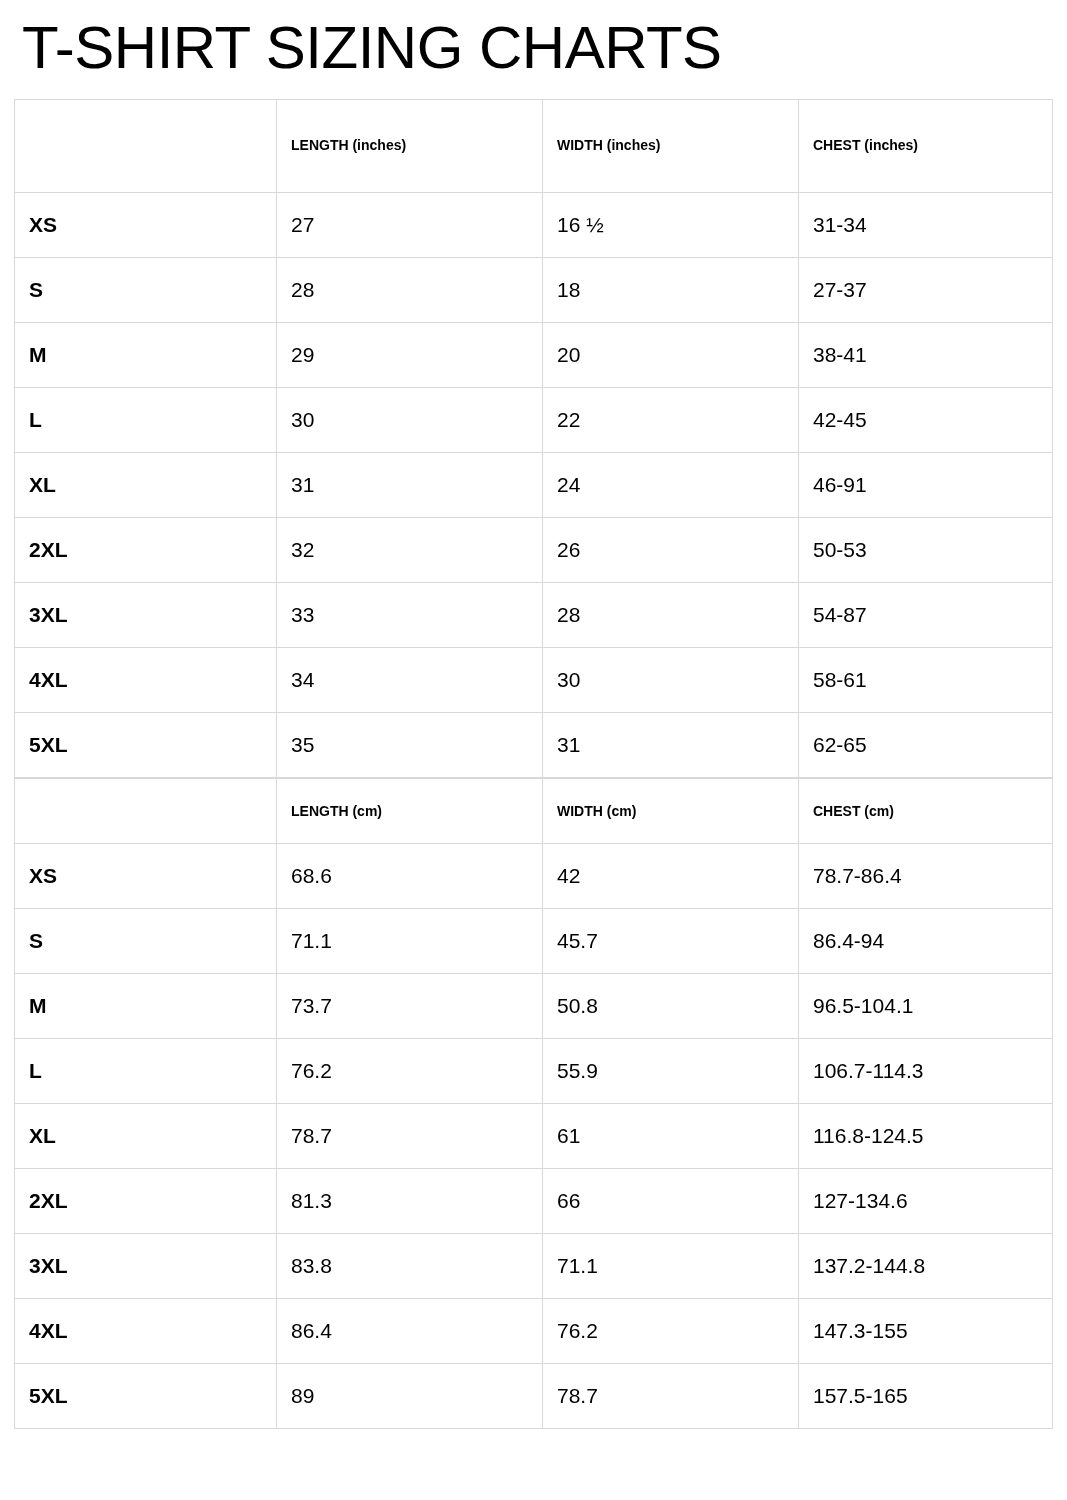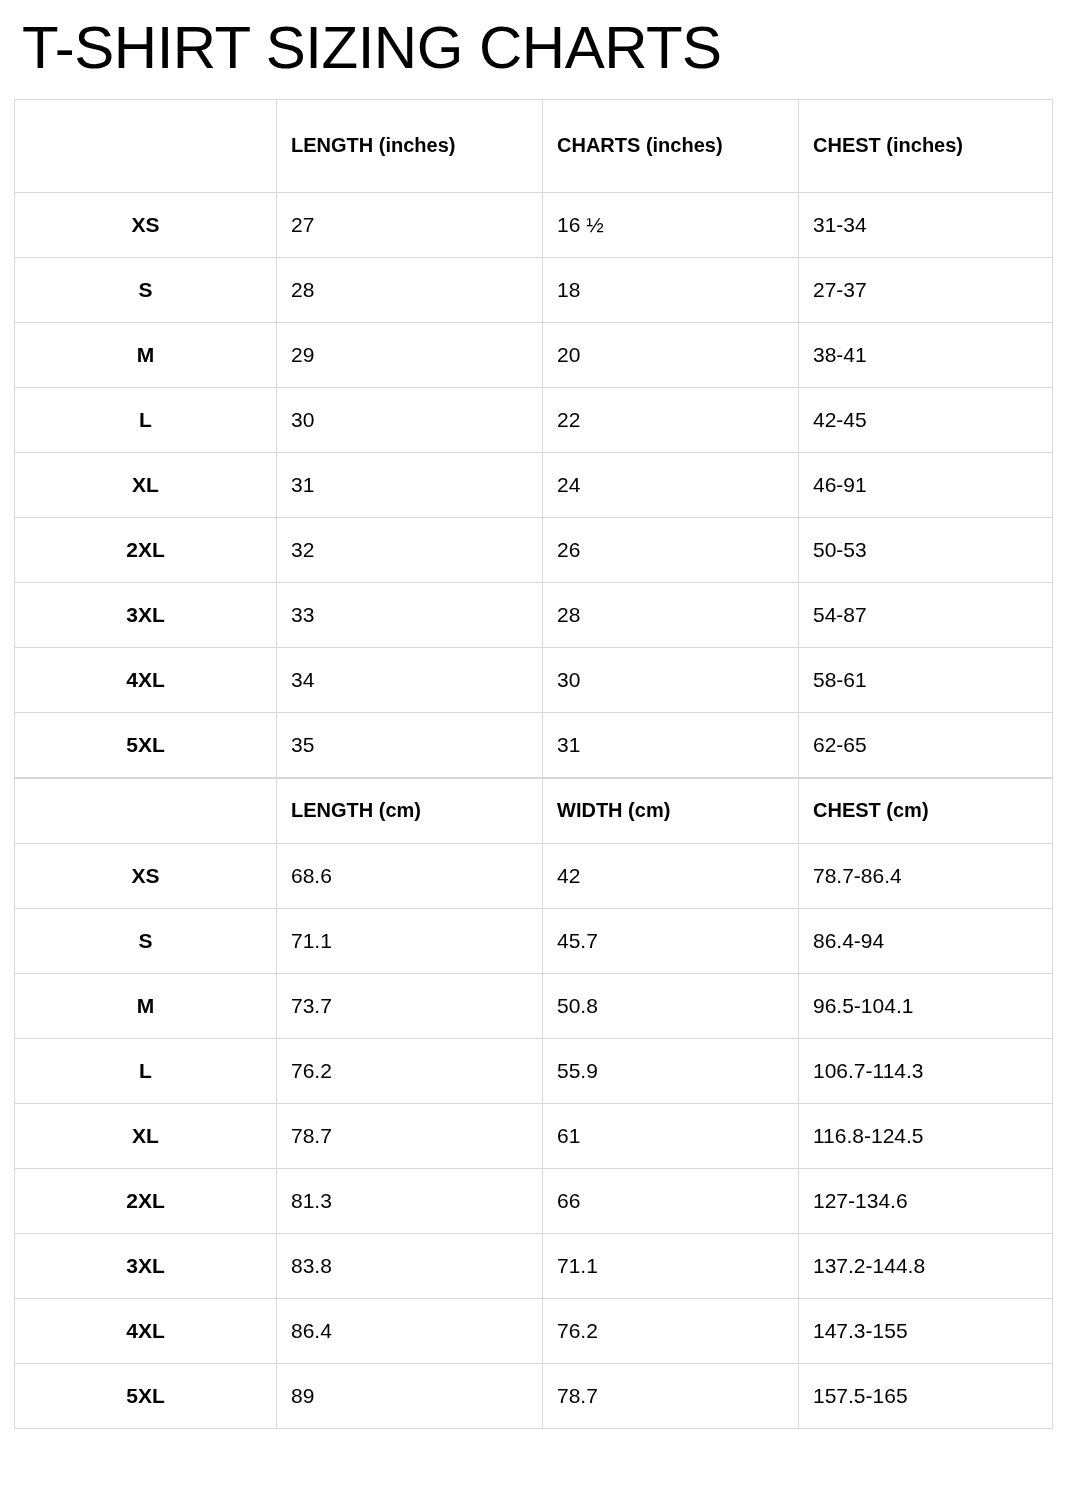--- a/index.html
+++ b/index.html
@@ -39,25 +39,24 @@
     border: 1px solid #d8d8d8;
     text-align: left;
     vertical-align: middle;
     padding: 10px 14px;
     font-size: 21px;
     font-weight: 400;
     color: #000;
   }
   table.sizing th {
     font-weight: 700;
-    font-size: 20px;
+    font-size: 14px;
   }
   table.sizing tbody td.size-label {
     font-weight: 700;
-    text-align: center;
   }
   col.c1 { width: 262px; }
   col.c2 { width: 266px; }
   col.c3 { width: 256px; }
   col.c4 { width: 254px; }
 
   
   .t-inches thead th { height: 72px; line-height: 1.25; }
   .t-inches tbody td { height: 44px; }
   .t-cm thead th { height: 44px; }
@@ -76,21 +75,21 @@
     <colgroup>
       <col class="c1">
         <col class="c2">
         <col class="c3">
         <col class="c4">
     </colgroup>
     <thead>
       <tr>
         <th></th>
         <th>LENGTH (inches)</th>
-        <th>CHARTS (inches)</th>
+        <th>WIDTH (inches)</th>
         <th>CHEST (inches)</th>
       </tr>
     </thead>
     <tbody>
       <tr>
         <td class="size-label">XS</td>
         <td>27</td>
         <td>16 ½</td>
         <td>31-34</td>
       </tr>

